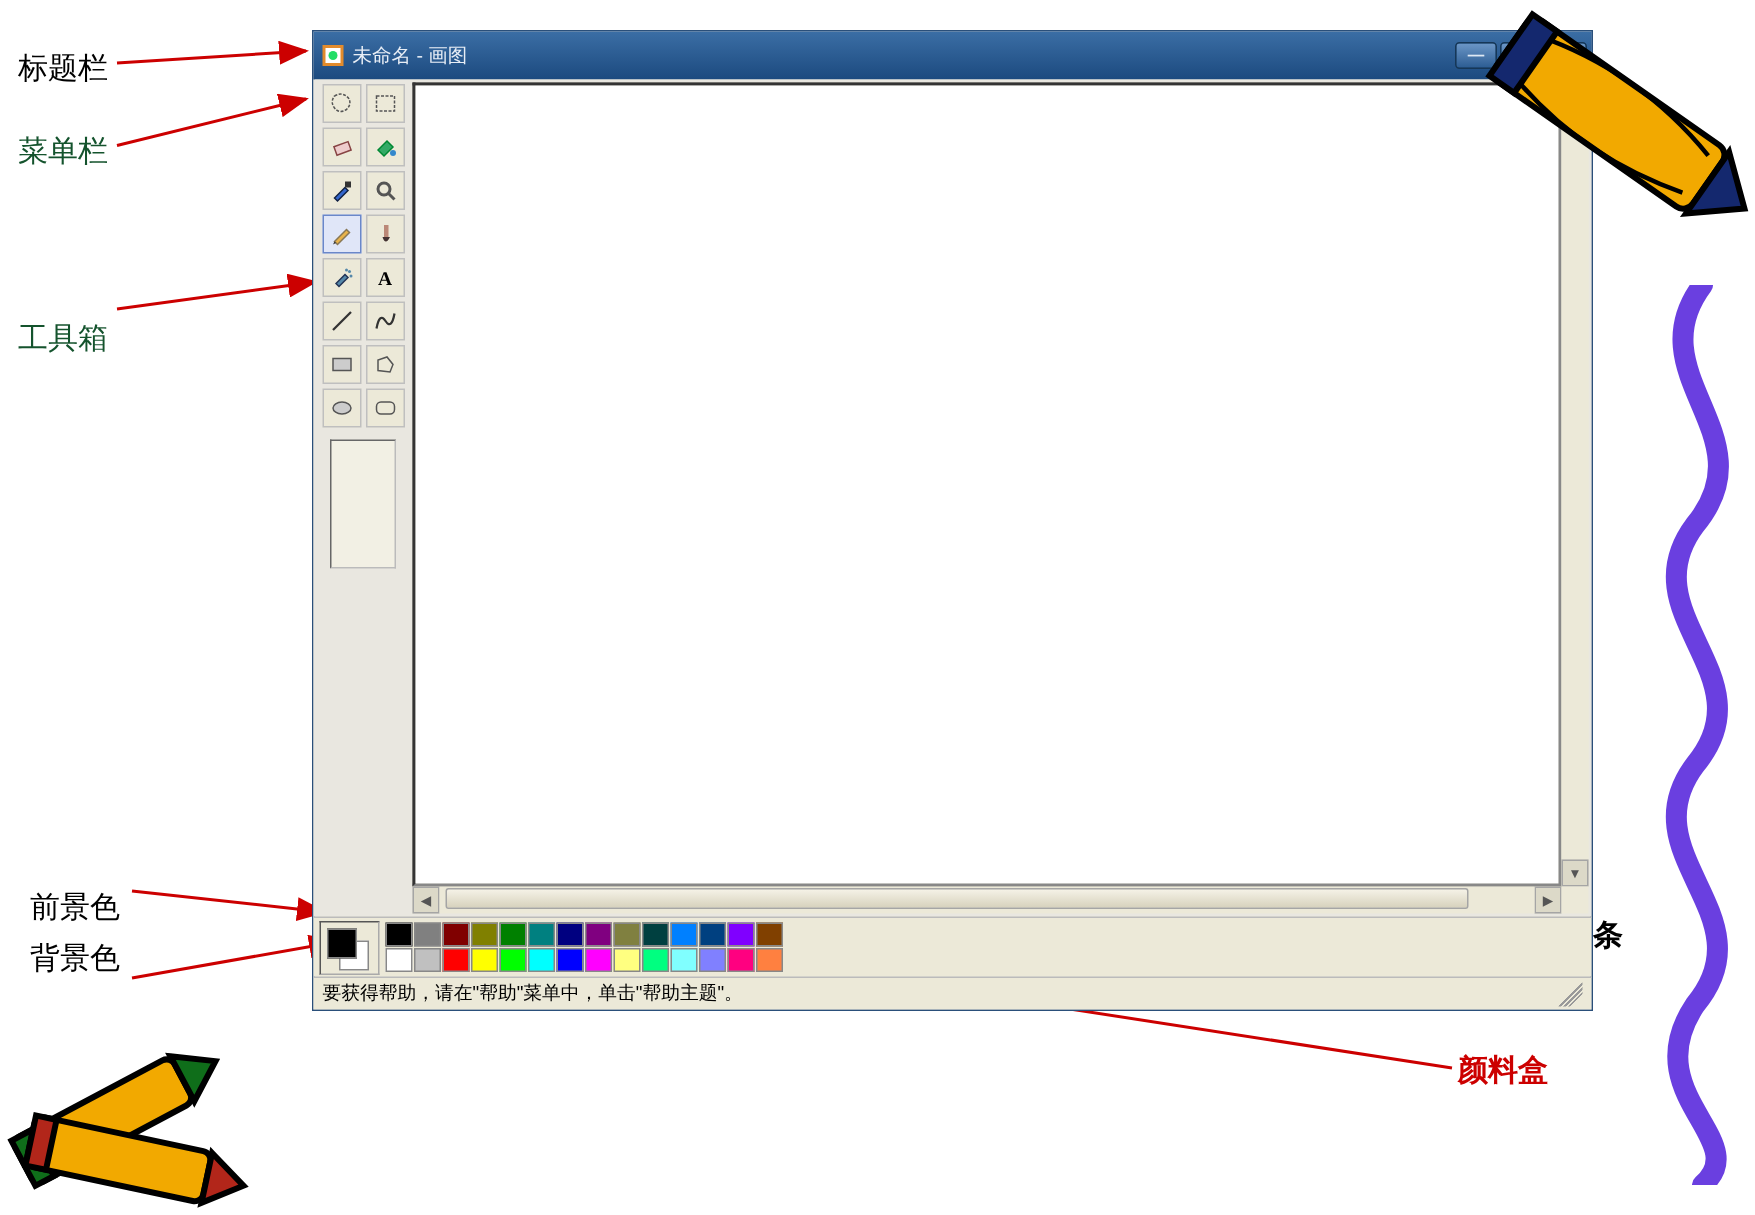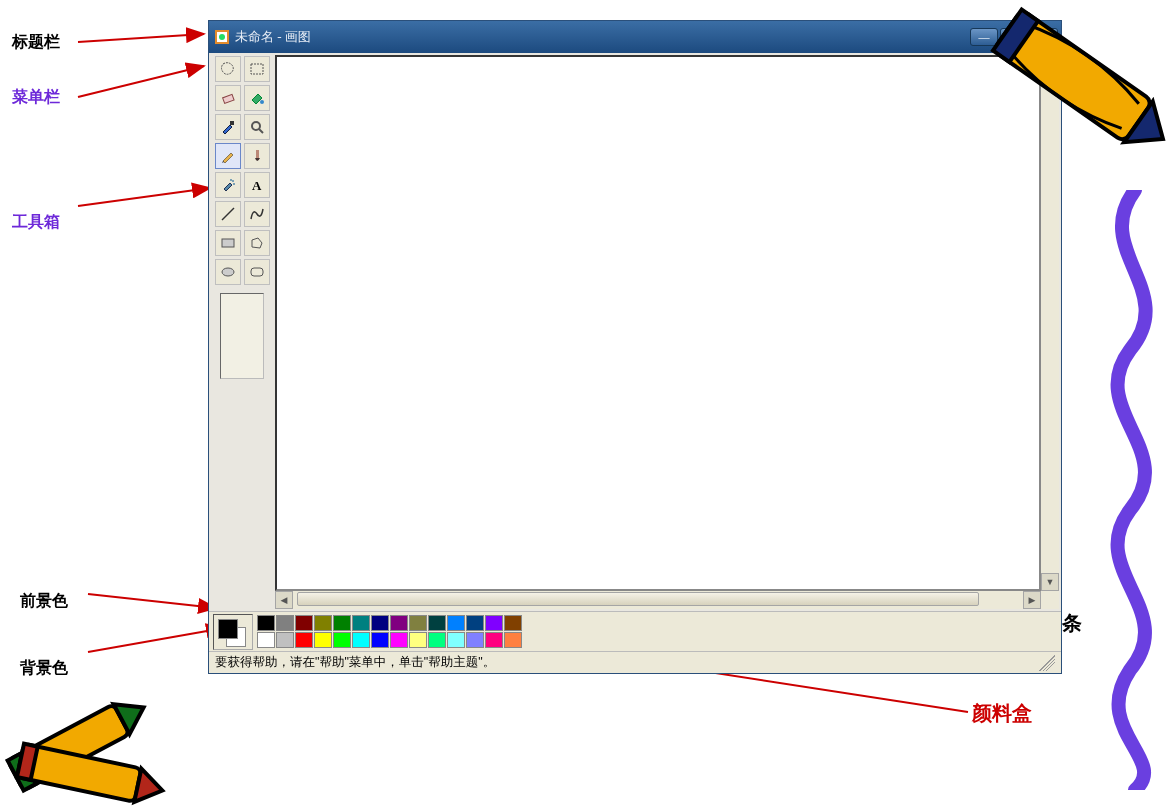--- a/index.html
+++ b/index.html
@@ -8,32 +8,32 @@
     width: 1170px;
     height: 810px;
     font-family: "Microsoft YaHei", SimSun, Arial, sans-serif;
     background: #fff;
     position: relative;
     overflow: hidden;
   }
   
   .callout {
     position: absolute;
-    font-size: 16px;
-    font-weight: bold;
+    font-size: 20px;
+    font-weight: normal;
     white-space: nowrap;
   }
   .black-text { color: #000; }
-  .red-text   { color: #6d28d9; }
+  .red-text   { color: #14532d; }
   .callout-titlebar   { left: 12px;  top: 32px; }
   .callout-menubar    { left: 12px;  top: 87px; }
   .callout-toolbox    { left: 12px;  top: 212px;}
   .callout-canvas     { left: 612px; top: 330px; color:#c00; font-size:22px; font-weight:bold;}
   .callout-fgcolor    { left: 20px;  top: 591px;}
-  .callout-bgcolor    { left: 20px;  top: 658px;}
+  .callout-bgcolor    { left: 20px;  top: 625px;}
   .callout-scrollbar  { left: 1022px;top: 610px; color:#000; font-size:20px; font-weight:bold;}
   .callout-palette    { left: 972px; top: 700px; color:#c00; font-size:20px; font-weight:bold;}
 
   
   svg.arrows {
     position: absolute;
     left: 0; top: 0;
     width: 1170px;
     height: 810px;
     pointer-events: none;
@@ -53,21 +53,20 @@
     flex-direction: column;
   }
   .titlebar {
     height: 16px;
     background: linear-gradient(to bottom,#3b6ea5,#1c4a7f);
     display: flex;
     align-items: center;
     color: #e8eef6;
     font-size: 13px;
     padding: 16px 3px;
-    font-family: Liberation Serif, serif;
   }
   .titlebar .appicon {
     width: 16px; height: 16px; margin: 0 5px 0 2px;
     display: inline-block;
   }
   .titlebar .spacer { flex: 1; }
   .winbtn {
     width: 28px; height: 18px;
     margin-left: 2px;
     border-radius: 3px;

